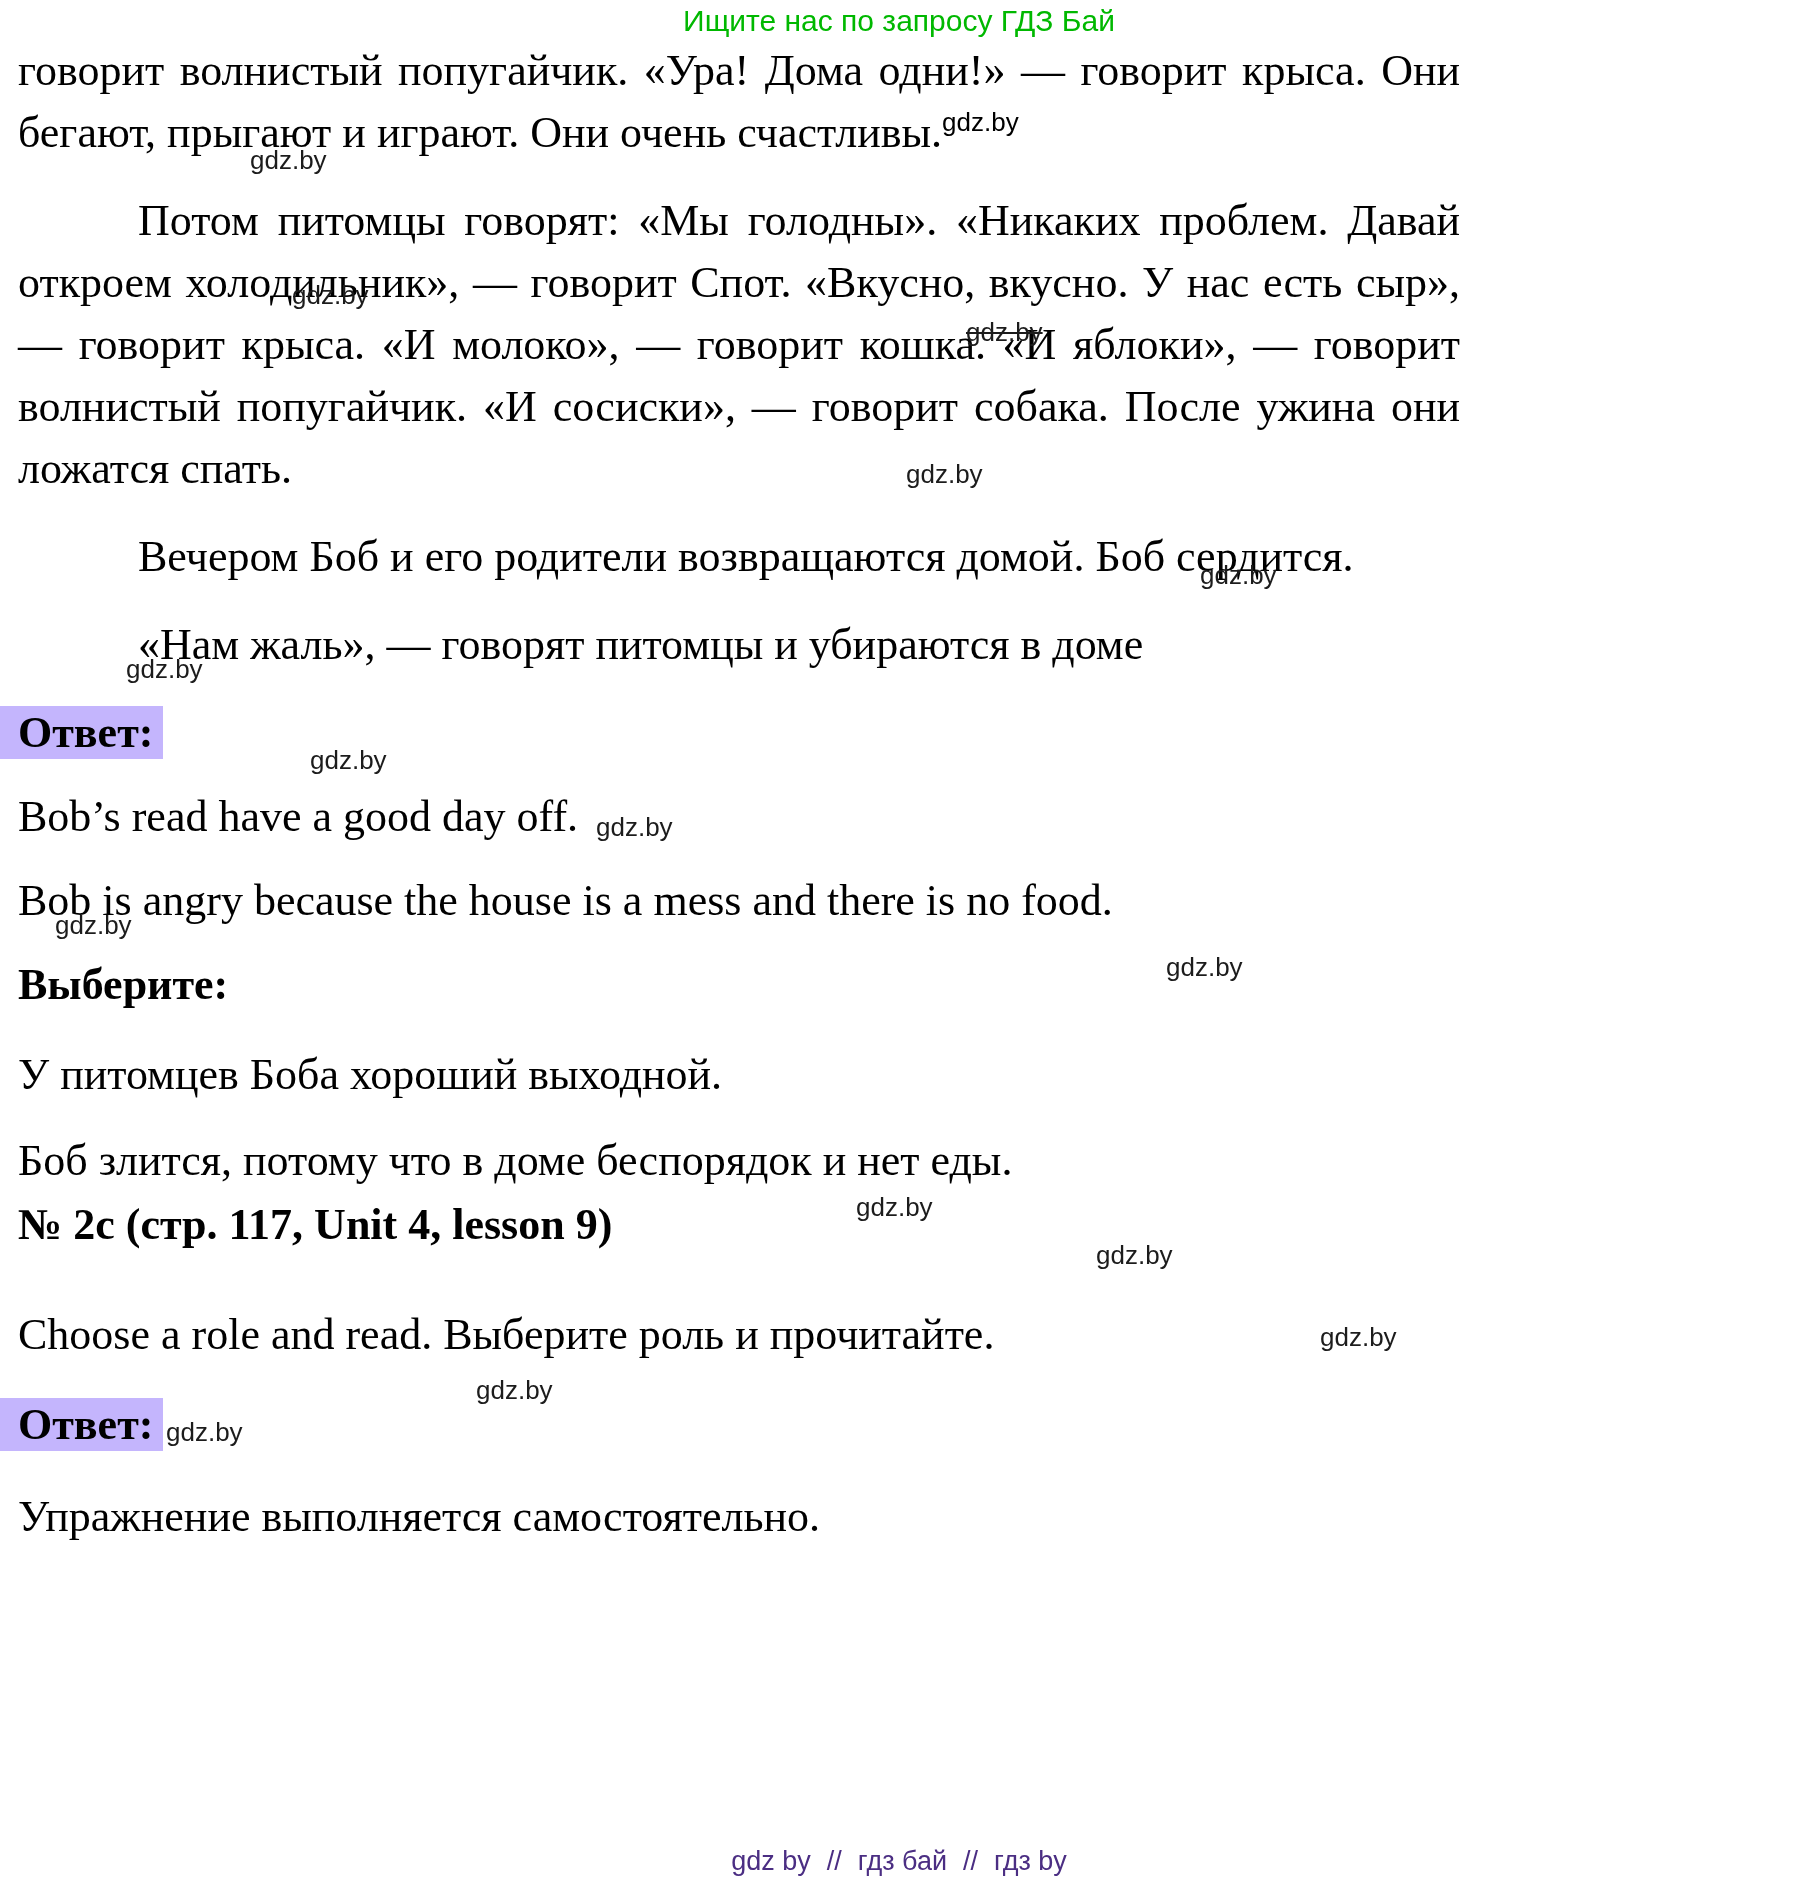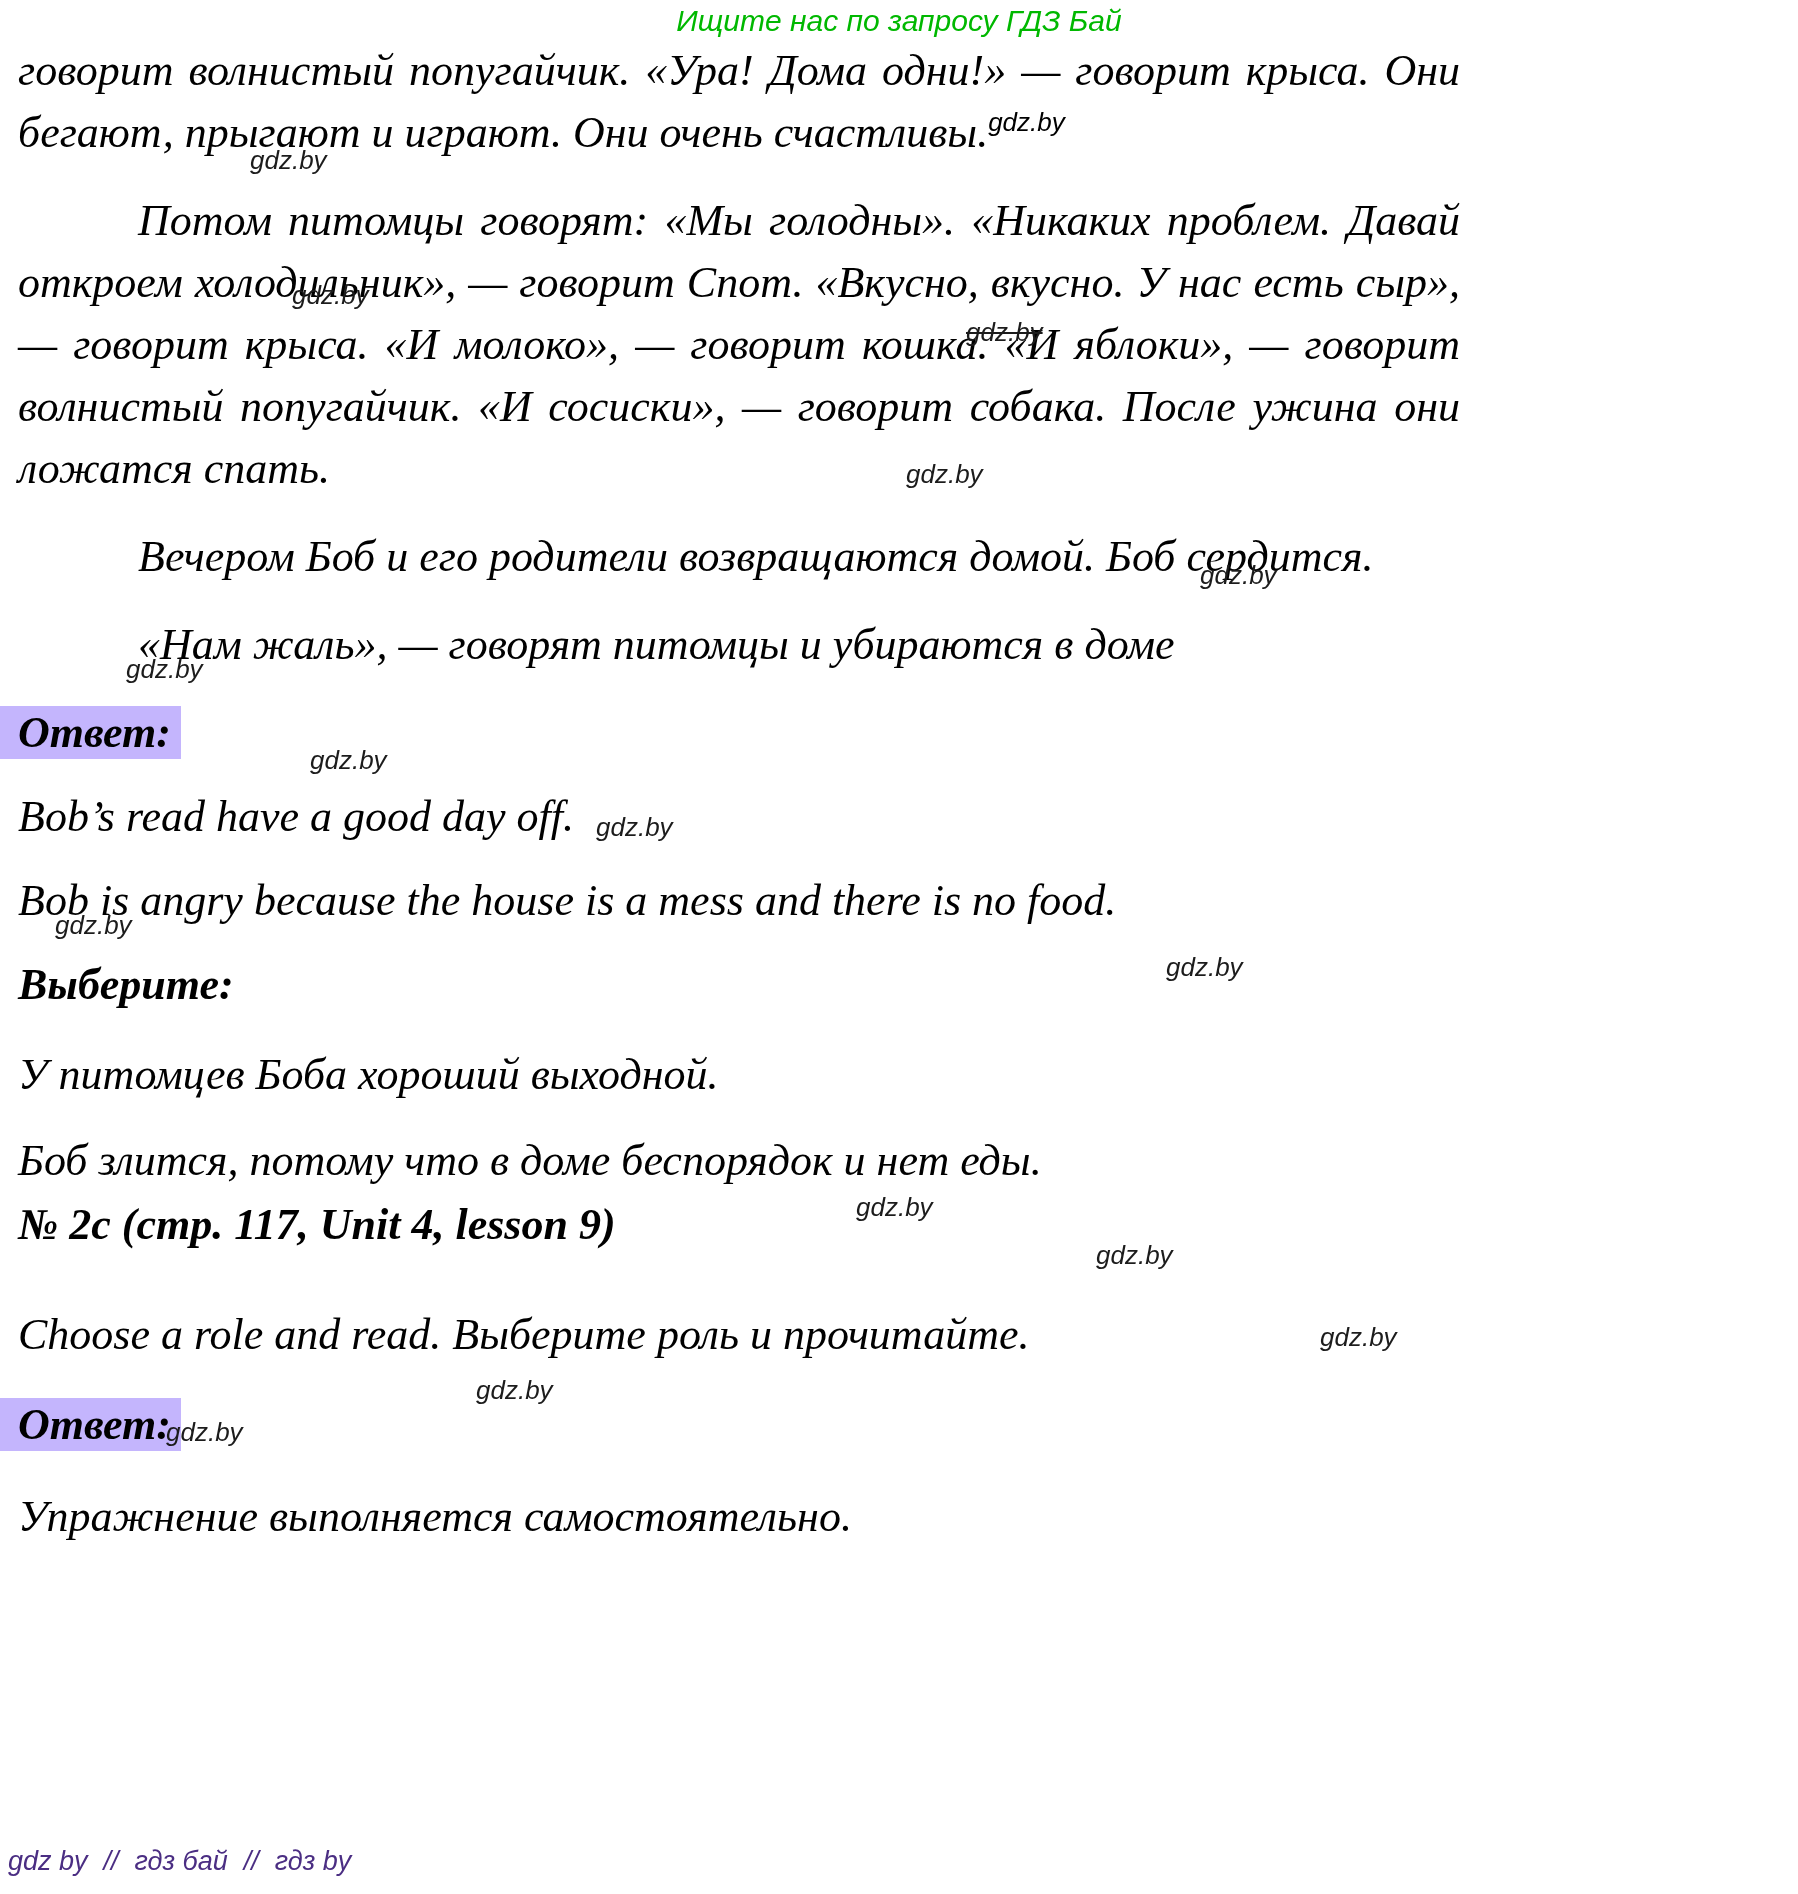--- a/index.html
+++ b/index.html
@@ -2,21 +2,21 @@
 <html><head>
 <meta charset="utf-8">
 <style>
   * { margin: 0; padding: 0; box-sizing: border-box; }
   html, body {
     width: 1798px; height: 1894px;
     background: #ffffff;
     font-family: "Liberation Serif", "DejaVu Serif", serif;
     color: #000;
   }
-  .page { position: relative; width: 1798px; height: 1894px; overflow: hidden; background: #fff; font-style: italic; }
+  .page { position: relative; width: 1798px; height: 1894px; overflow: hidden; background: #fff; }
 
   .banner {
     font-family: "Liberation Sans", "DejaVu Sans", sans-serif;
     font-size: 30px; line-height: 38px;
     color: #00b800; text-align: center;
     padding-top: 2px;
   }
 
   .content {
     padding: 0 40px 0 18px;
@@ -56,21 +56,21 @@
     font-size: 26px;
     line-height: 1.1;
     color: #1c1c1c;
     white-space: nowrap;
   }
   .strike { text-decoration: line-through; }
 
   .footer {
     position: absolute;
     left: 0; right: 0; top: 1846px;
-    text-align: left;
+    text-align: center;
     font-family: "Liberation Sans", "DejaVu Sans", sans-serif;
     font-size: 27px;
     color: #4b2e83;
   }
   .footer .flink { margin: 0 8px; cursor: pointer; }
   .footer .fsep { margin: 0 8px; }
 </style>
 </head>
 <body>
 

